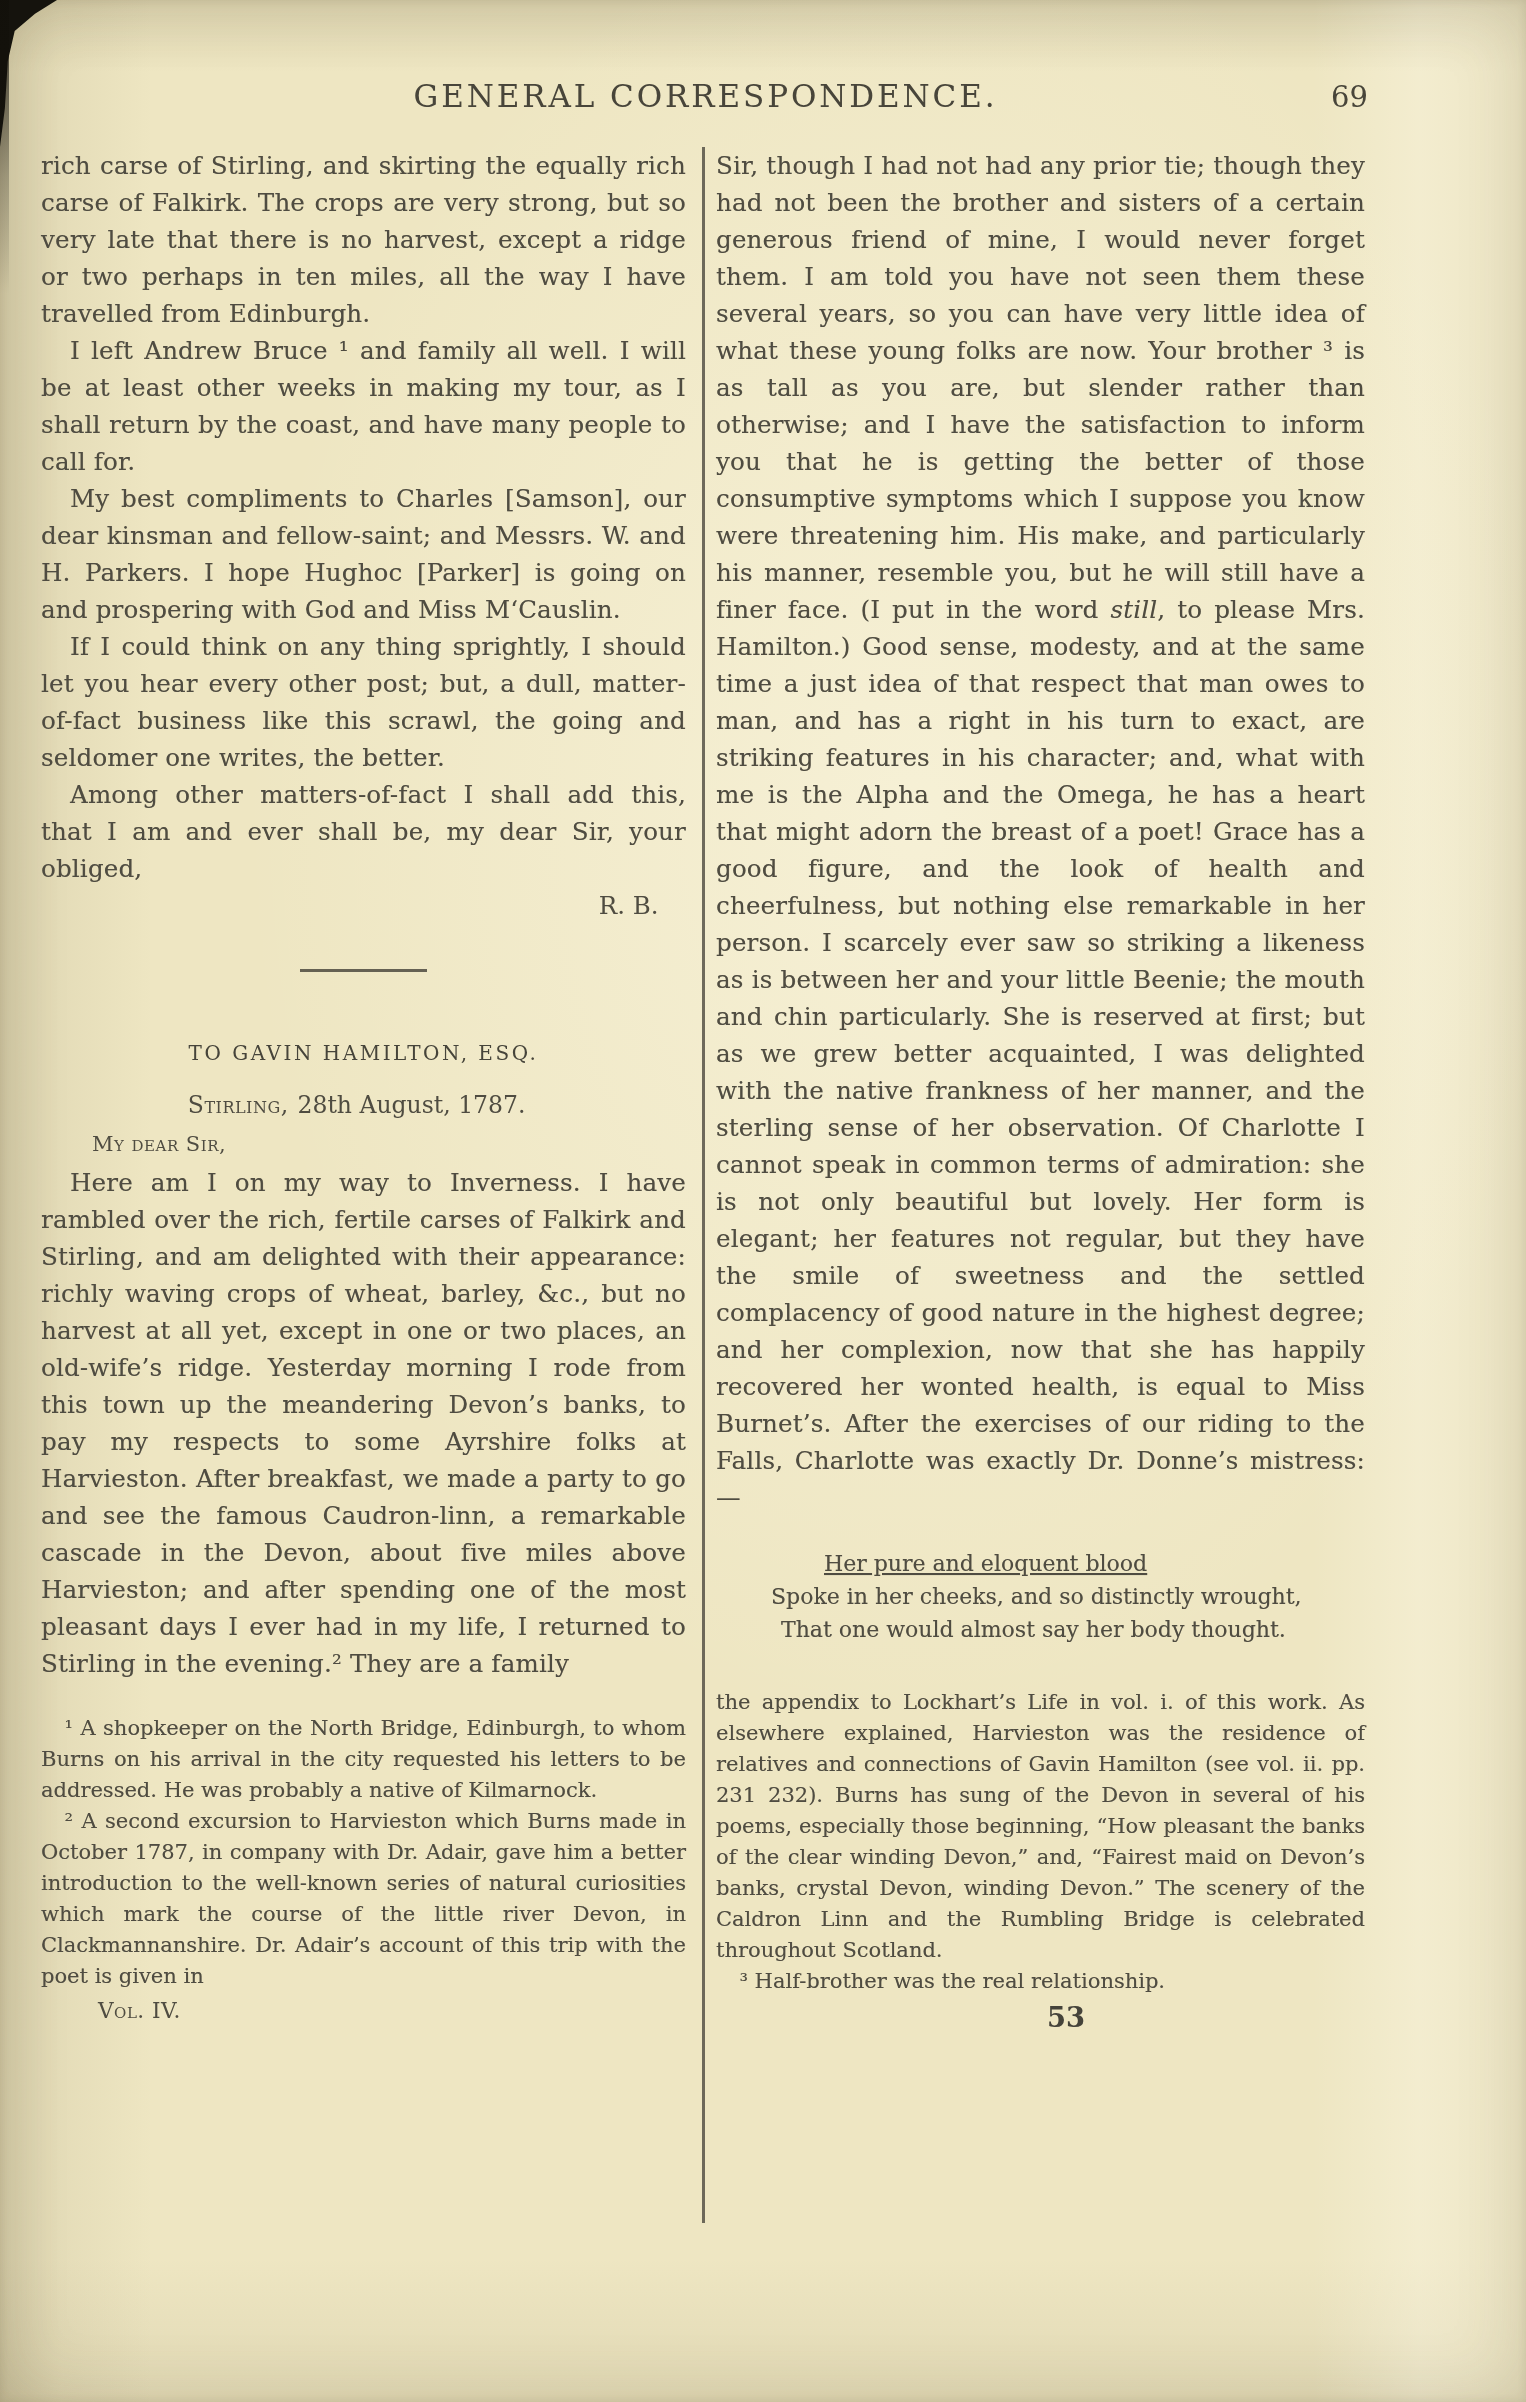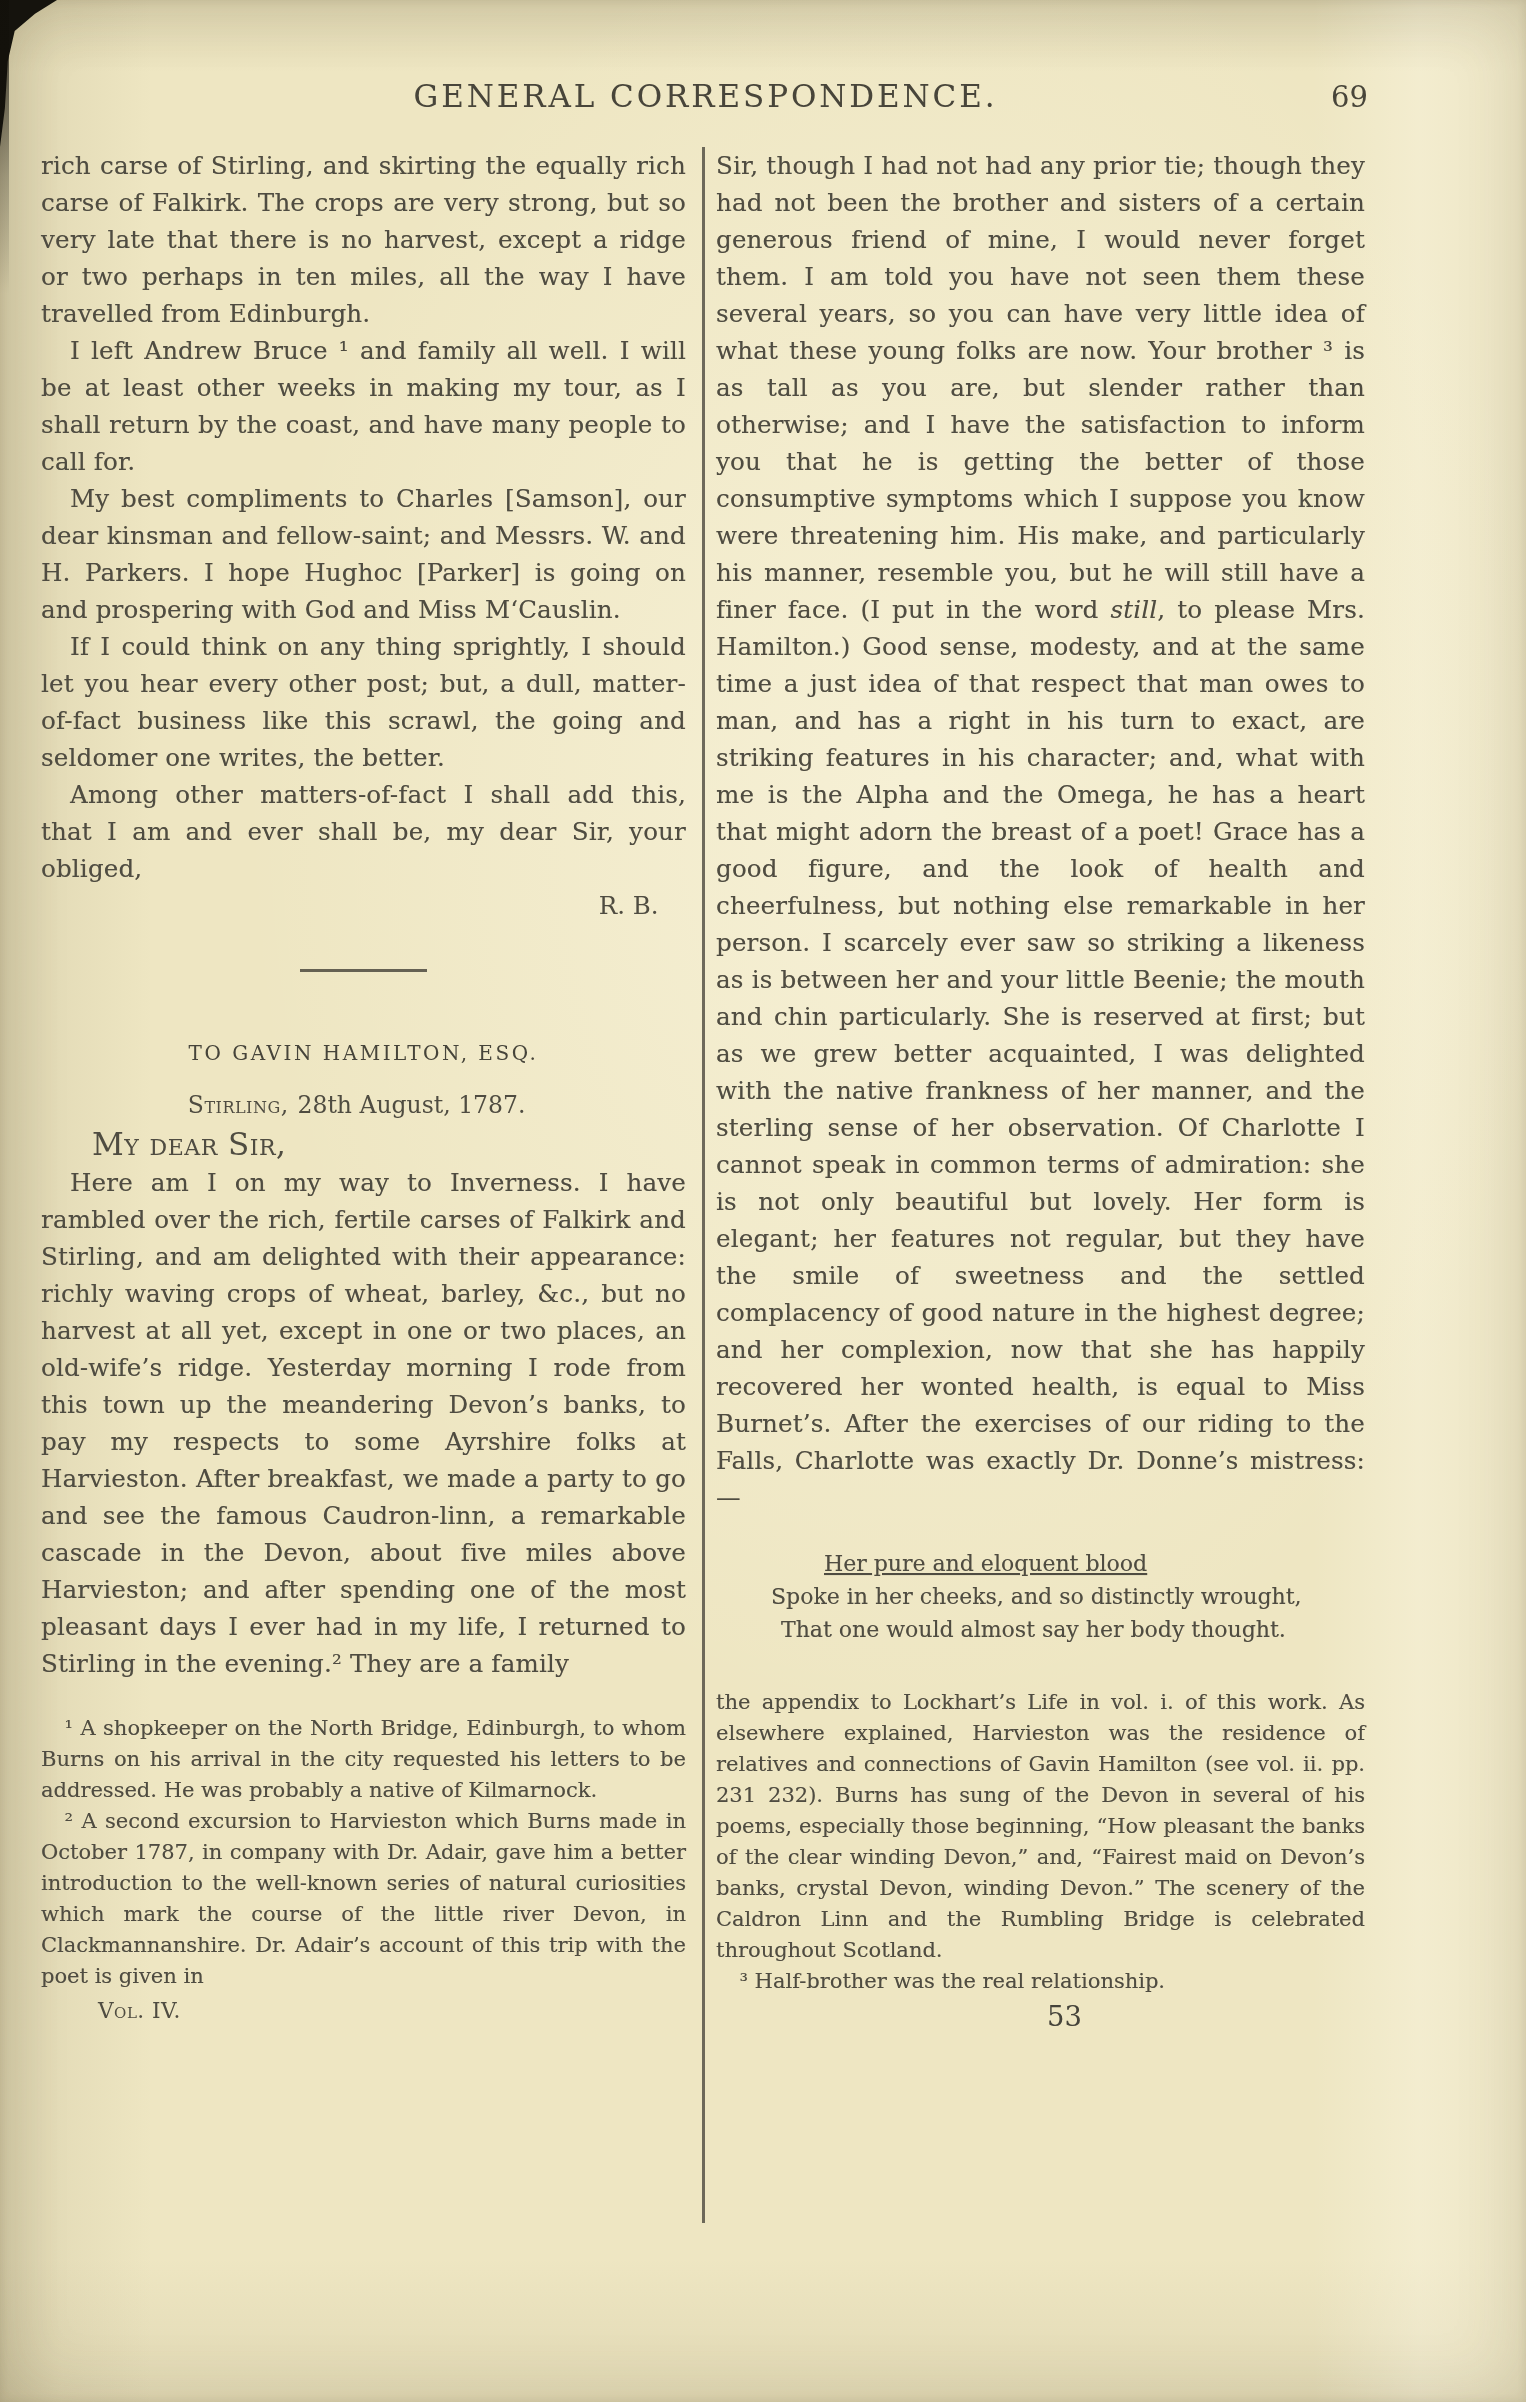--- a/index.html
+++ b/index.html
@@ -54,37 +54,37 @@
   .signature { font-size: 24.5px; line-height: 37px; text-align: right; padding-right: 27.4px; }
   .divider { width: 127px; height: 2.9px; background: rgba(76,73,62,0.85); margin: 45px auto 0 auto; }
   .letter-heading {
     margin: 69px 0 0 0; font-weight: 400;
     font-size: 20px; letter-spacing: 2.5px;
     text-align: center; color: #46443a;
   }
   .dateline { margin-top: 23.5px; font-size: 23.5px; line-height: 35px; text-align: center; padding-right: 13.7px; }
   .sc { font-variant: small-caps; letter-spacing: 0.5px; }
   .dateline .sc { margin-right: 8.8px; }
-  .salutation { margin-top: 3.9px; font-size: 31px; line-height: 35px; text-indent: 51px; }
+  .salutation { margin-top: 3.9px; font-size: 21px; line-height: 35px; text-indent: 51px; }
   .letter-body { margin-top: 2px; }
   .footnotes { margin-top: 31px; }
   .fn {
     font-size: 21px; line-height: 31px;
     text-align: justify; text-indent: 23.5px;
     text-shadow: 0.2px 0.2px 0.3px rgba(79,76,65,0.4);
   }
   .nofi { text-indent: 0; }
   .vol-sig { margin: 5.9px 0 0 57px; font-size: 21.6px; }
   .poem { margin-top: 31px; font-size: 22px; line-height: 33px; }
   .poem-line { text-shadow: 0.2px 0.2px 0.3px rgba(79,76,65,0.4); }
   .l1 { margin-left: 108px; text-decoration: underline; }
   .l2 { margin-left: 55px; }
   .l3 { margin-left: 65px; }
   .rc-footnotes { margin-top: 41px; }
-  .page-sig { margin: 3.9px 0 0 331px; font-size: 27.4px; font-weight: 400; color: #45433a; }
+  .page-sig { margin: 3.9px 0 0 331px; font-size: 27.4px; font-weight: 700; color: #45433a; }
   .ital { font-style: italic; }
 </style>
 </head>
 <body>
 
 <div class="page">
 
   <div class="edge-corner"></div>
   <div class="edge-left-shadow"></div>
 

